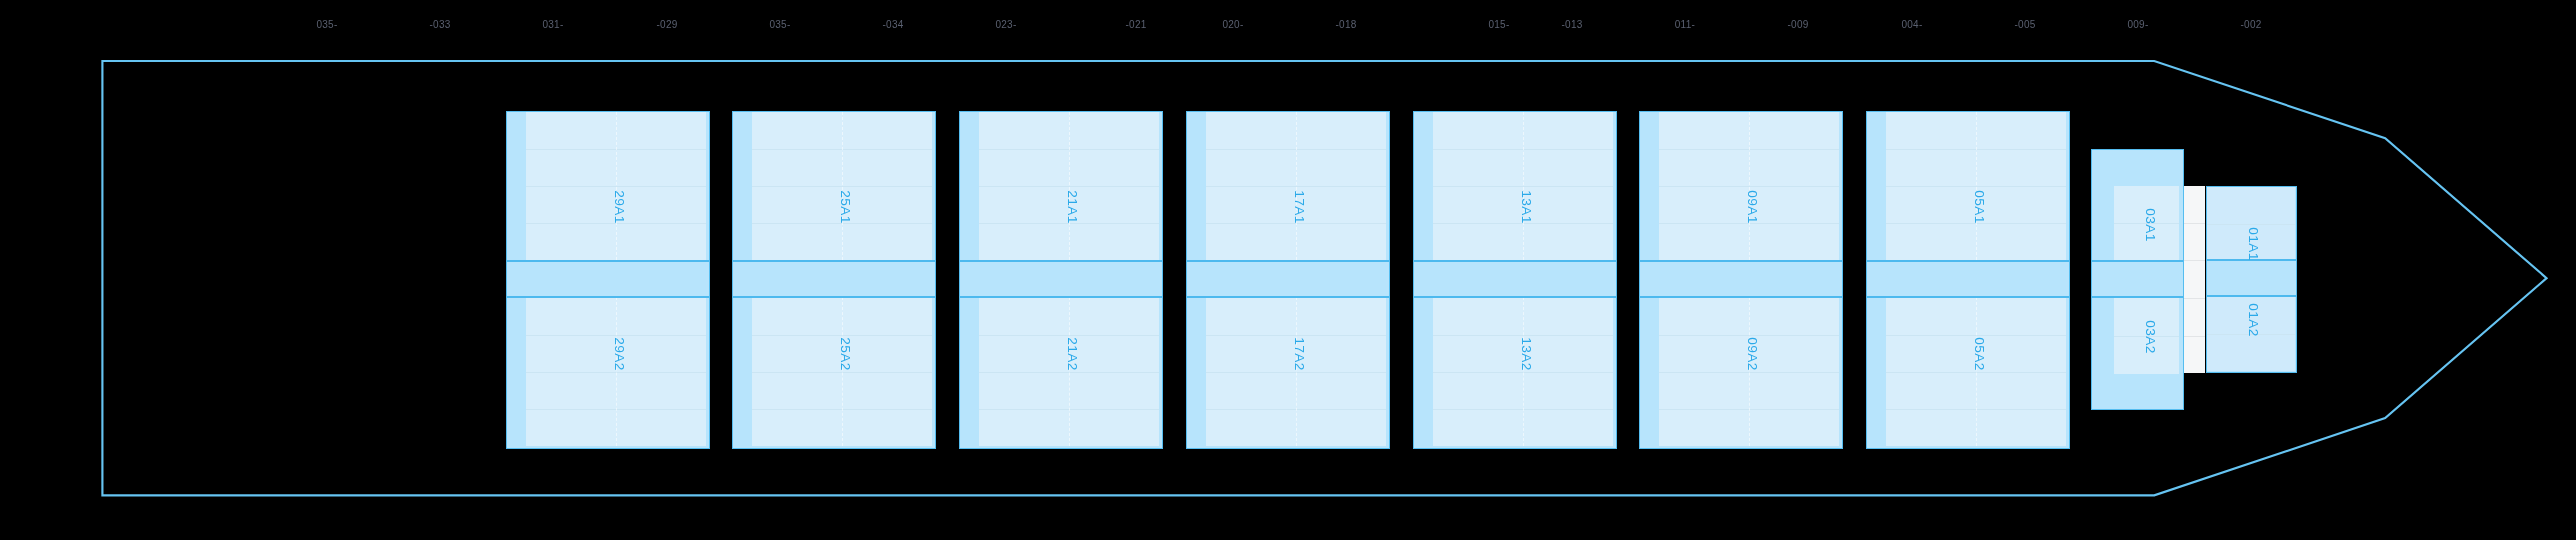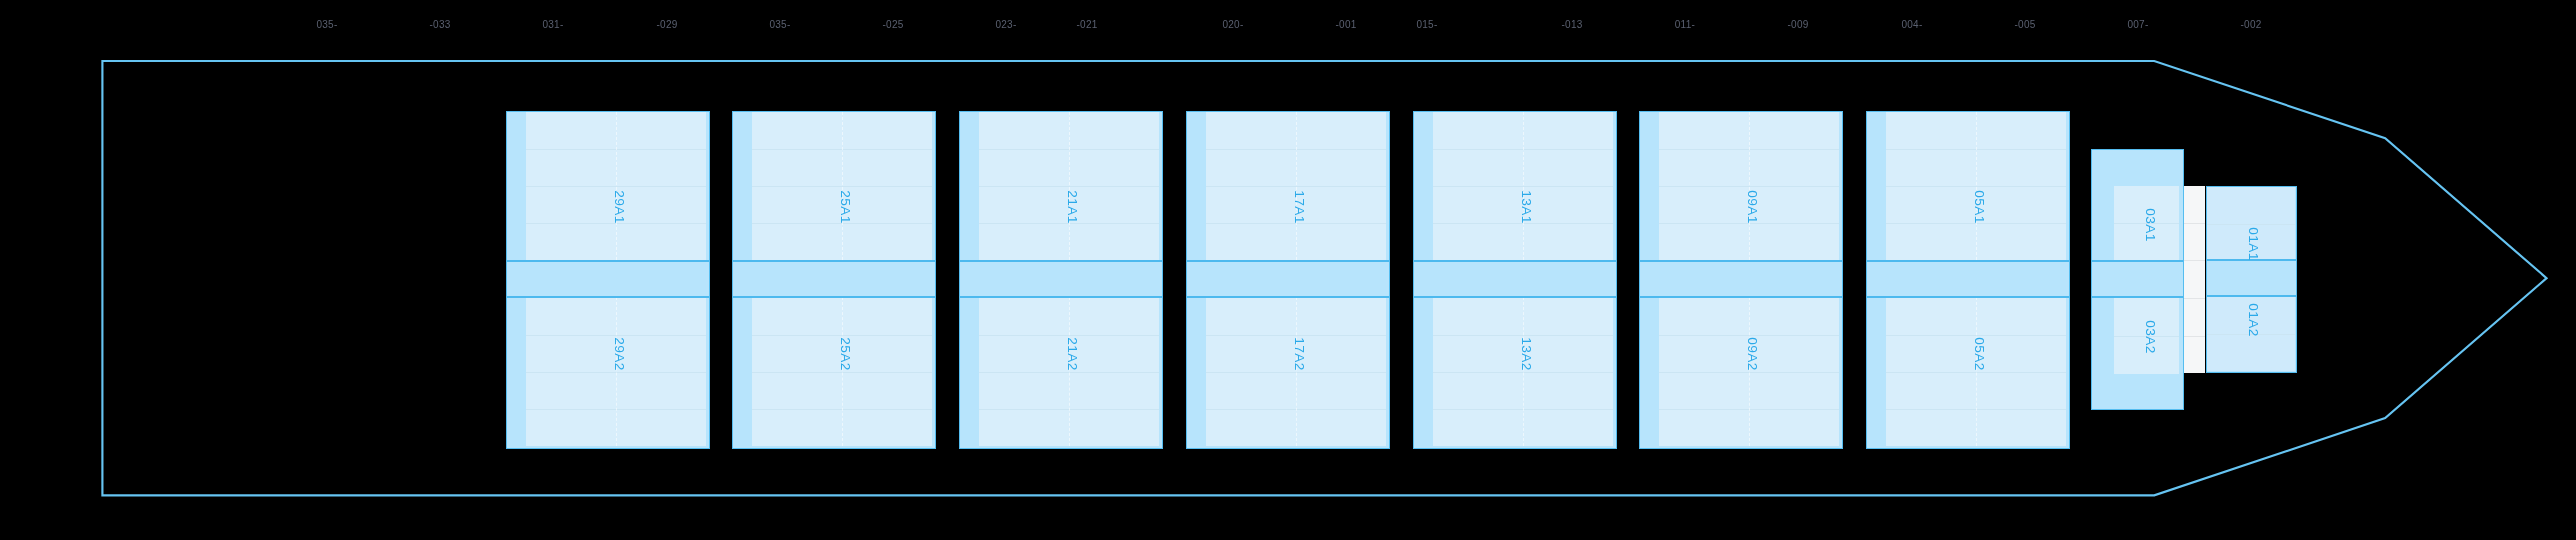--- a/index.html
+++ b/index.html
@@ -84,32 +84,32 @@
 <div id="stage">
   <svg id="hull-svg" width="2576" height="540" viewBox="0 0 3000 629">
     <polygon id="hull-polygon" fill="none" stroke-width="2.5" points="119,71 2509,71 2778,161 2966,324 2778,487 2509,577 119,577" stroke="#66c4f2"></polygon>
   </svg>
   <div id="ruler">
       <span class="ruler-label" style="left: 327px; top: 24px; color: rgb(90, 96, 112);">035-</span>
       <span class="ruler-label" style="left: 440px; top: 24px; color: rgb(90, 96, 112);">-033</span>
       <span class="ruler-label" style="left: 553px; top: 24px; color: rgb(90, 96, 112);">031-</span>
       <span class="ruler-label" style="left: 667px; top: 24px; color: rgb(90, 96, 112);">-029</span>
       <span class="ruler-label" style="left: 780px; top: 24px; color: rgb(90, 96, 112);">035-</span>
-      <span class="ruler-label" style="left: 893px; top: 24px; color: rgb(90, 96, 112);">-025</span>
+      <span class="ruler-label" style="left: 893px; top: 24px; color: rgb(90, 96, 112);">-034</span>
       <span class="ruler-label" style="left: 1006px; top: 24px; color: rgb(90, 96, 112);">023-</span>
-      <span class="ruler-label" style="left: 1087px; top: 24px; color: rgb(90, 96, 112);">-021</span>
+      <span class="ruler-label" style="left: 1136px; top: 24px; color: rgb(90, 96, 112);">-021</span>
       <span class="ruler-label" style="left: 1233px; top: 24px; color: rgb(90, 96, 112);">020-</span>
-      <span class="ruler-label" style="left: 1346px; top: 24px; color: rgb(90, 96, 112);">-001</span>
-      <span class="ruler-label" style="left: 1427px; top: 24px; color: rgb(90, 96, 112);">015-</span>
+      <span class="ruler-label" style="left: 1346px; top: 24px; color: rgb(90, 96, 112);">-018</span>
+      <span class="ruler-label" style="left: 1499px; top: 24px; color: rgb(90, 96, 112);">015-</span>
       <span class="ruler-label" style="left: 1572px; top: 24px; color: rgb(90, 96, 112);">-013</span>
       <span class="ruler-label" style="left: 1685px; top: 24px; color: rgb(90, 96, 112);">011-</span>
       <span class="ruler-label" style="left: 1798px; top: 24px; color: rgb(90, 96, 112);">-009</span>
       <span class="ruler-label" style="left: 1912px; top: 24px; color: rgb(90, 96, 112);">004-</span>
       <span class="ruler-label" style="left: 2025px; top: 24px; color: rgb(90, 96, 112);">-005</span>
-      <span class="ruler-label" style="left: 2138px; top: 24px; color: rgb(90, 96, 112);">007-</span>
+      <span class="ruler-label" style="left: 2138px; top: 24px; color: rgb(90, 96, 112);">009-</span>
       <span class="ruler-label" style="left: 2251px; top: 24px; color: rgb(90, 96, 112);">-002</span>
     </div>
   <div id="bays">
       <div class="bay bay-outer" style="left: 506px; top: 111px; width: 204px; height: 338px; background: rgb(183, 228, 252); border-color: rgb(85, 189, 240);">
         <div class="bay-inner" style="left: 19px; top: 0px; width: 180px; height: 148px; background: rgb(216, 238, 251);">
           <div class="row-divider" style="top: 37px; background: rgb(203, 229, 243);"></div>
           <div class="row-divider" style="top: 74px; background: rgb(203, 229, 243);"></div>
           <div class="row-divider" style="top: 111px; background: rgb(203, 229, 243);"></div>
           <div class="center-dash" style="left: 90px;"></div>
         </div>

